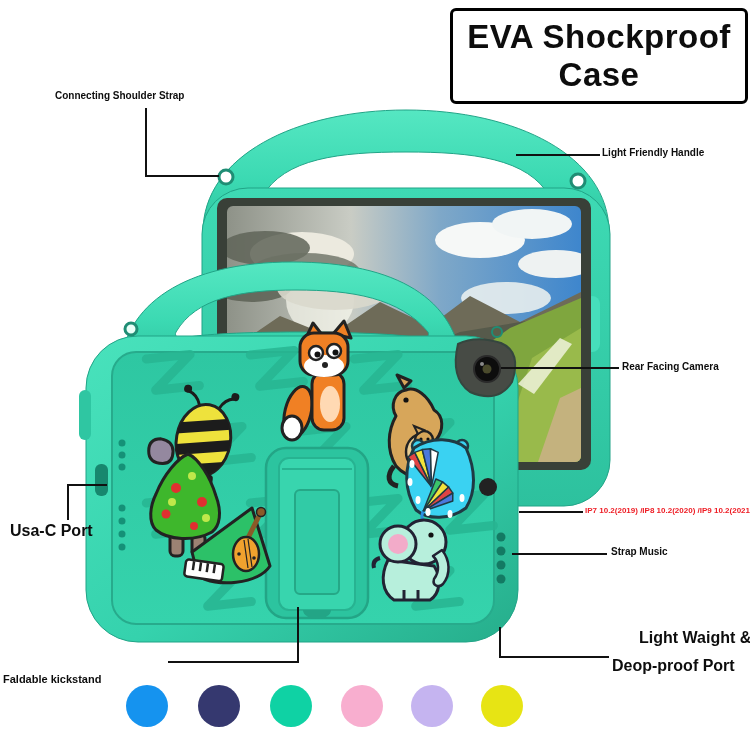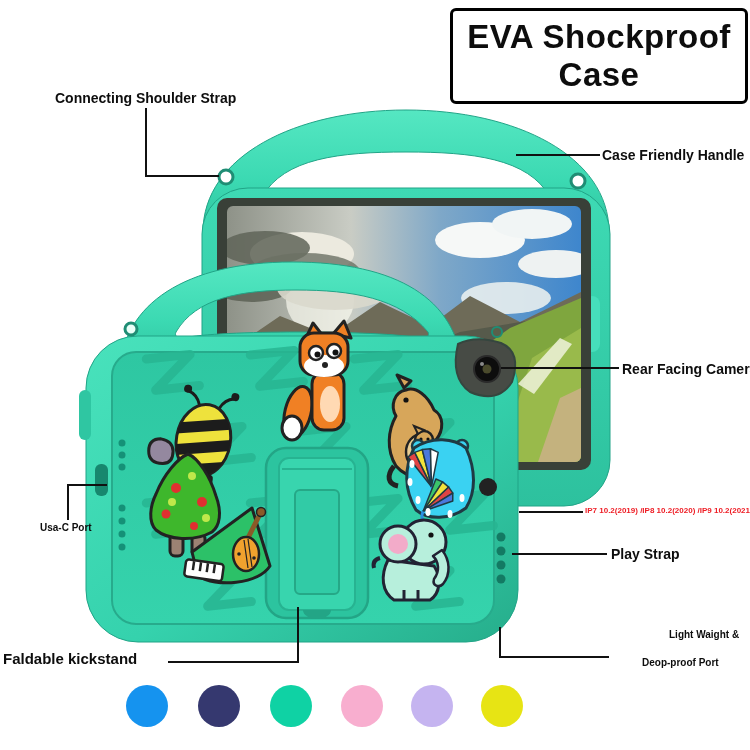--- a/index.html
+++ b/index.html
@@ -2,22 +2,22 @@
 <html><head>
 <meta charset="utf-8">
 <style>
   html,body{margin:0;padding:0;background:#ffffff;}
   .stage{position:relative;width:750px;height:750px;background:#fff;overflow:hidden;
          font-family:"Liberation Sans",sans-serif;color:#0d0d0d;}
   .stage svg{position:absolute;left:0;top:0;}
   .title-box{position:absolute;left:450px;top:8px;width:292px;padding:7px 0;
     border:3px solid #000;border-radius:6px;text-align:center;
     font-size:33px;font-weight:bold;letter-spacing:.5px;background:#fff;}
-  .lbl{position:absolute;font-weight:bold;font-size:14px;white-space:nowrap;}
-  .lbl.s15{font-size:10px;margin-left:30px;} .lbl.s16{font-size:15px;}
+  .lbl{position:absolute;font-weight:bold;font-size:10px;white-space:nowrap;}
+  .lbl.s15{font-size:16px;} .lbl.s16{font-size:11px;margin-top:23px;}
   .lbl.red{color:#ee1c24;font-size:8px;font-weight:bold;}
   .ln{position:absolute;background:#111;}
   .swatch-row{position:absolute;left:0;top:0;}
   .dot{position:absolute;width:42px;height:42px;border-radius:50%;}
 </style>
 </head>
 <body>
 
 <div class="stage">
 
@@ -259,24 +259,24 @@
       <circle cx="61" cy="19" r="2.6" fill="#111"></circle>
       <line x1="34" y1="84" x2="34" y2="74" stroke="#223" stroke-width="3"></line>
       <line x1="48" y1="84" x2="48" y2="74" stroke="#223" stroke-width="3"></line>
     </g>
   </g>
 </svg>
 
   <div class="title-box">EVA Shockproof Case</div>
 
   <div class="lbl" style="left:55px;top:90px;">Connecting Shoulder Strap</div>
-  <div class="lbl" style="left:602px;top:147px;">Case Friendly Handle</div>
+  <div class="lbl" style="left:602px;top:147px;">Light Friendly Handle</div>
   <div class="lbl" style="left:622px;top:361px;">Rear Facing Camera</div>
   <div class="lbl red" style="left:585px;top:506px;">IP7 10.2(2019) /IP8 10.2(2020) /IP9 10.2(2021)</div>
-  <div class="lbl" style="left:611px;top:546px;">Play Strap</div>
+  <div class="lbl" style="left:611px;top:546px;">Strap Music</div>
   <div class="lbl s15" style="left:10px;top:522px;">Usa-C Port</div>
   <div class="lbl s16" style="left:3px;top:650px;">Faldable kickstand</div>
   <div class="lbl s15" style="left:639px;top:629px;">Light Waight &amp;</div>
   <div class="lbl s15" style="left:612px;top:657px;">Deop-proof Port</div>
 
   <div class="ln" style="left:145px;top:108px;width:2px;height:69px;"></div>
   <div class="ln" style="left:145px;top:175px;width:74px;height:2px;"></div>
   <div class="ln" style="left:516px;top:154px;width:84px;height:2px;"></div>
   <div class="ln" style="left:501px;top:367px;width:118px;height:2px;"></div>
   <div class="ln" style="left:519px;top:511px;width:64px;height:2px;"></div>

